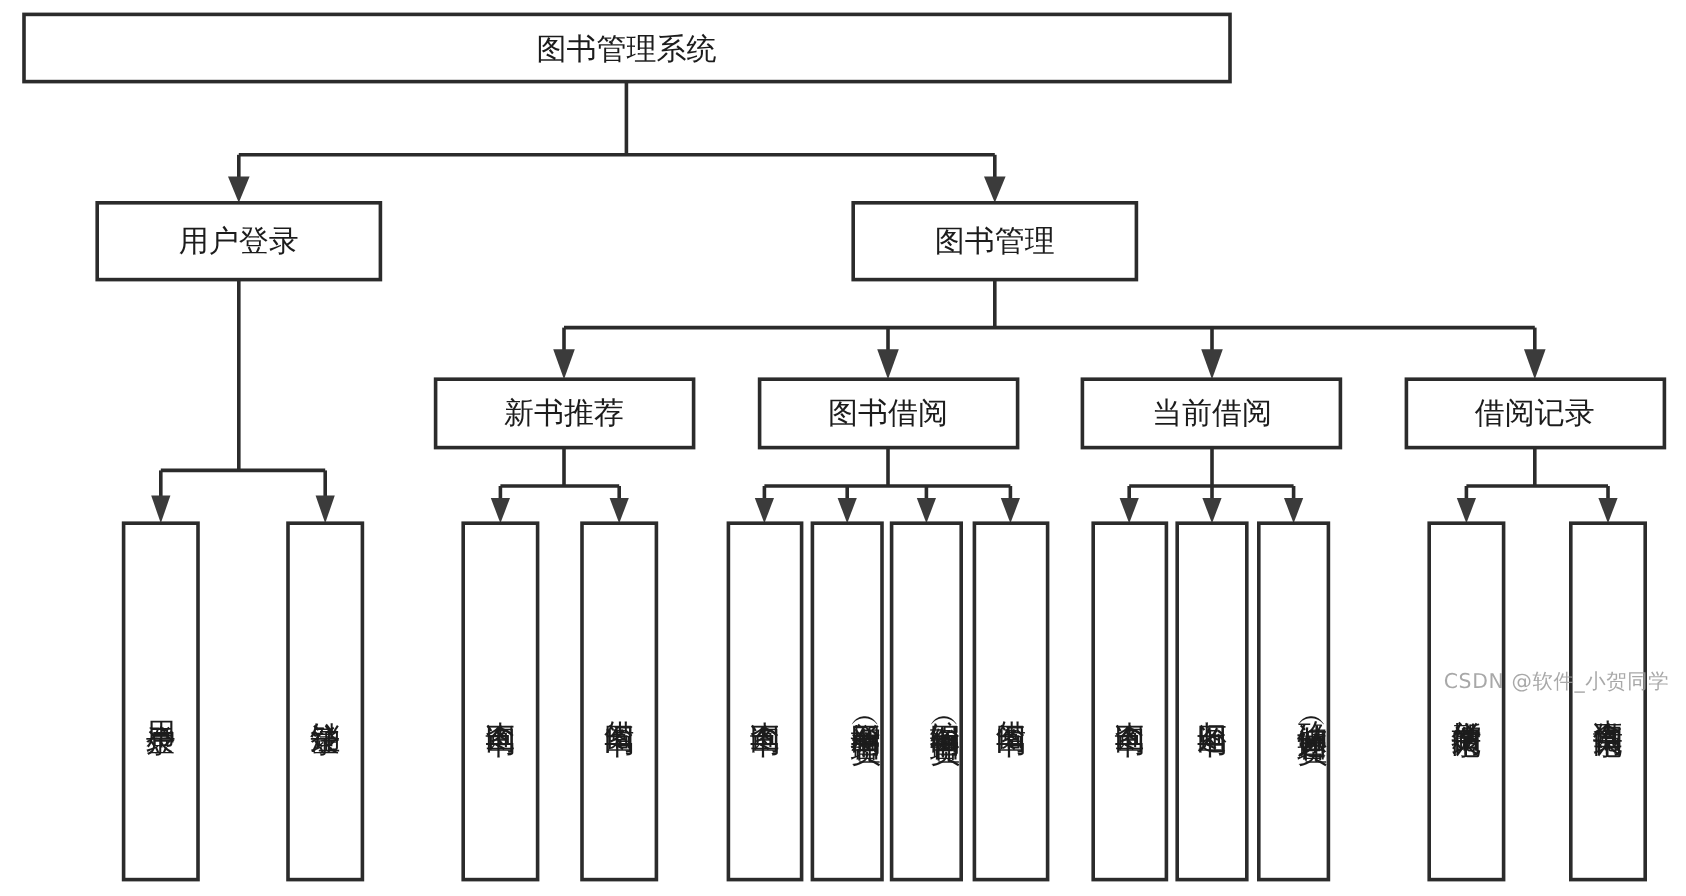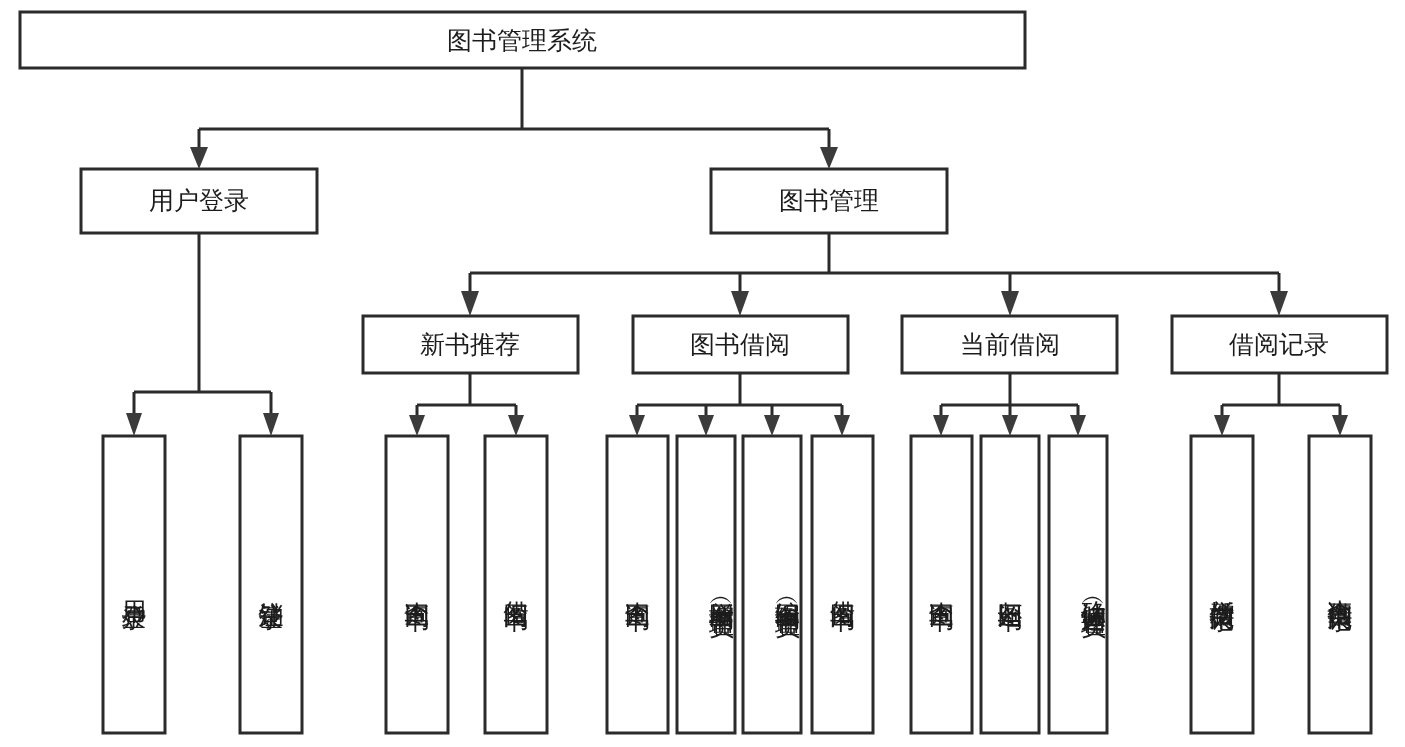--- a/index.html
+++ b/index.html
@@ -227,14 +227,15 @@
   <div class="leaf-label" style="left:743px; top:436px; width:58px; height:297px; align-items:flex-start; padding-top:10px;">编辑图书（管理员）</div>
   <div class="leaf-label" style="left:812px; top:436px; width:61px; height:297px;">借阅图书</div>
 
   <div class="leaf-label" style="left:911px; top:436px; width:61px; height:297px;">查询图书</div>
   <div class="leaf-label" style="left:981px; top:436px; width:58px; height:297px;">归还图书</div>
   <div class="leaf-label" style="left:1049px; top:436px; width:58px; height:297px; align-items:flex-start; padding-top:10px;">确认归还（管理员）</div>
 
   <div class="leaf-label" style="left:1191px; top:436px; width:62px; height:297px;">新增借阅记录</div>
   <div class="leaf-label" style="left:1309px; top:436px; width:62px; height:297px;">查询借阅记录</div>
 
+  <div id="watermark">CSDN @软件_小贺同学</div>
 
 </div>
 
 </body></html>

